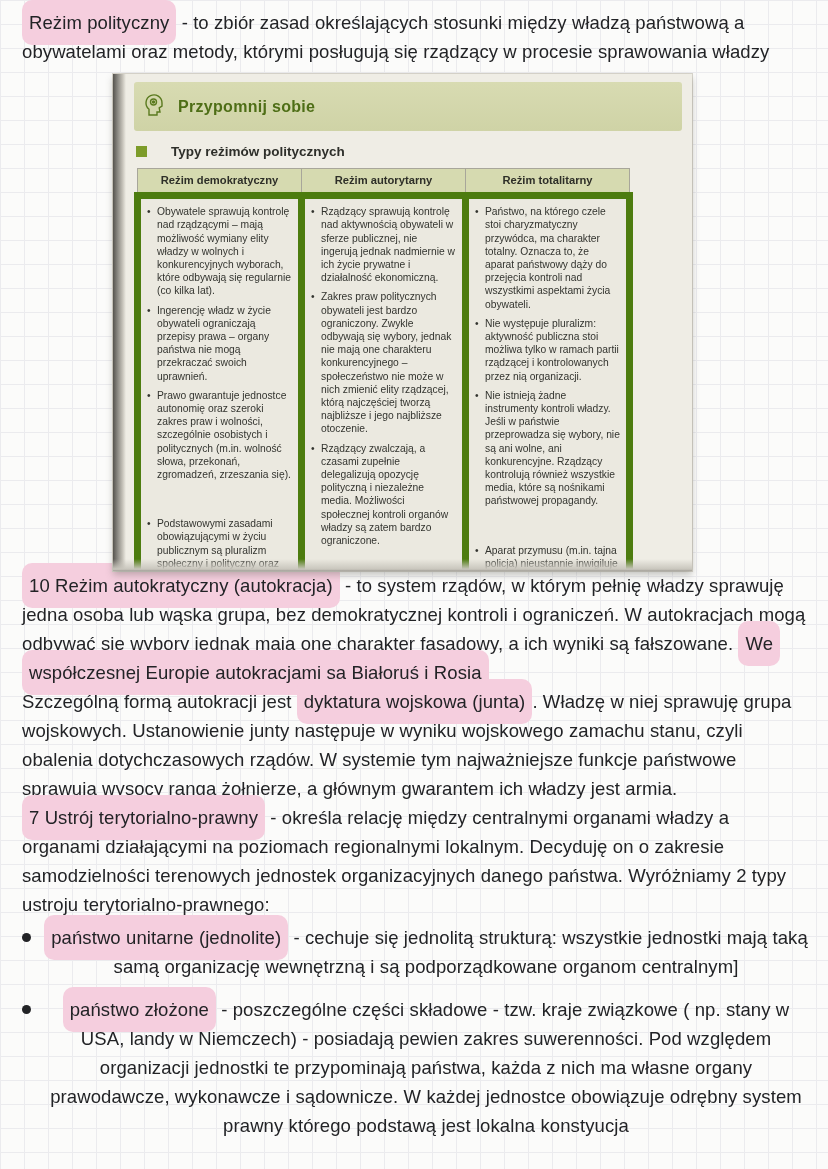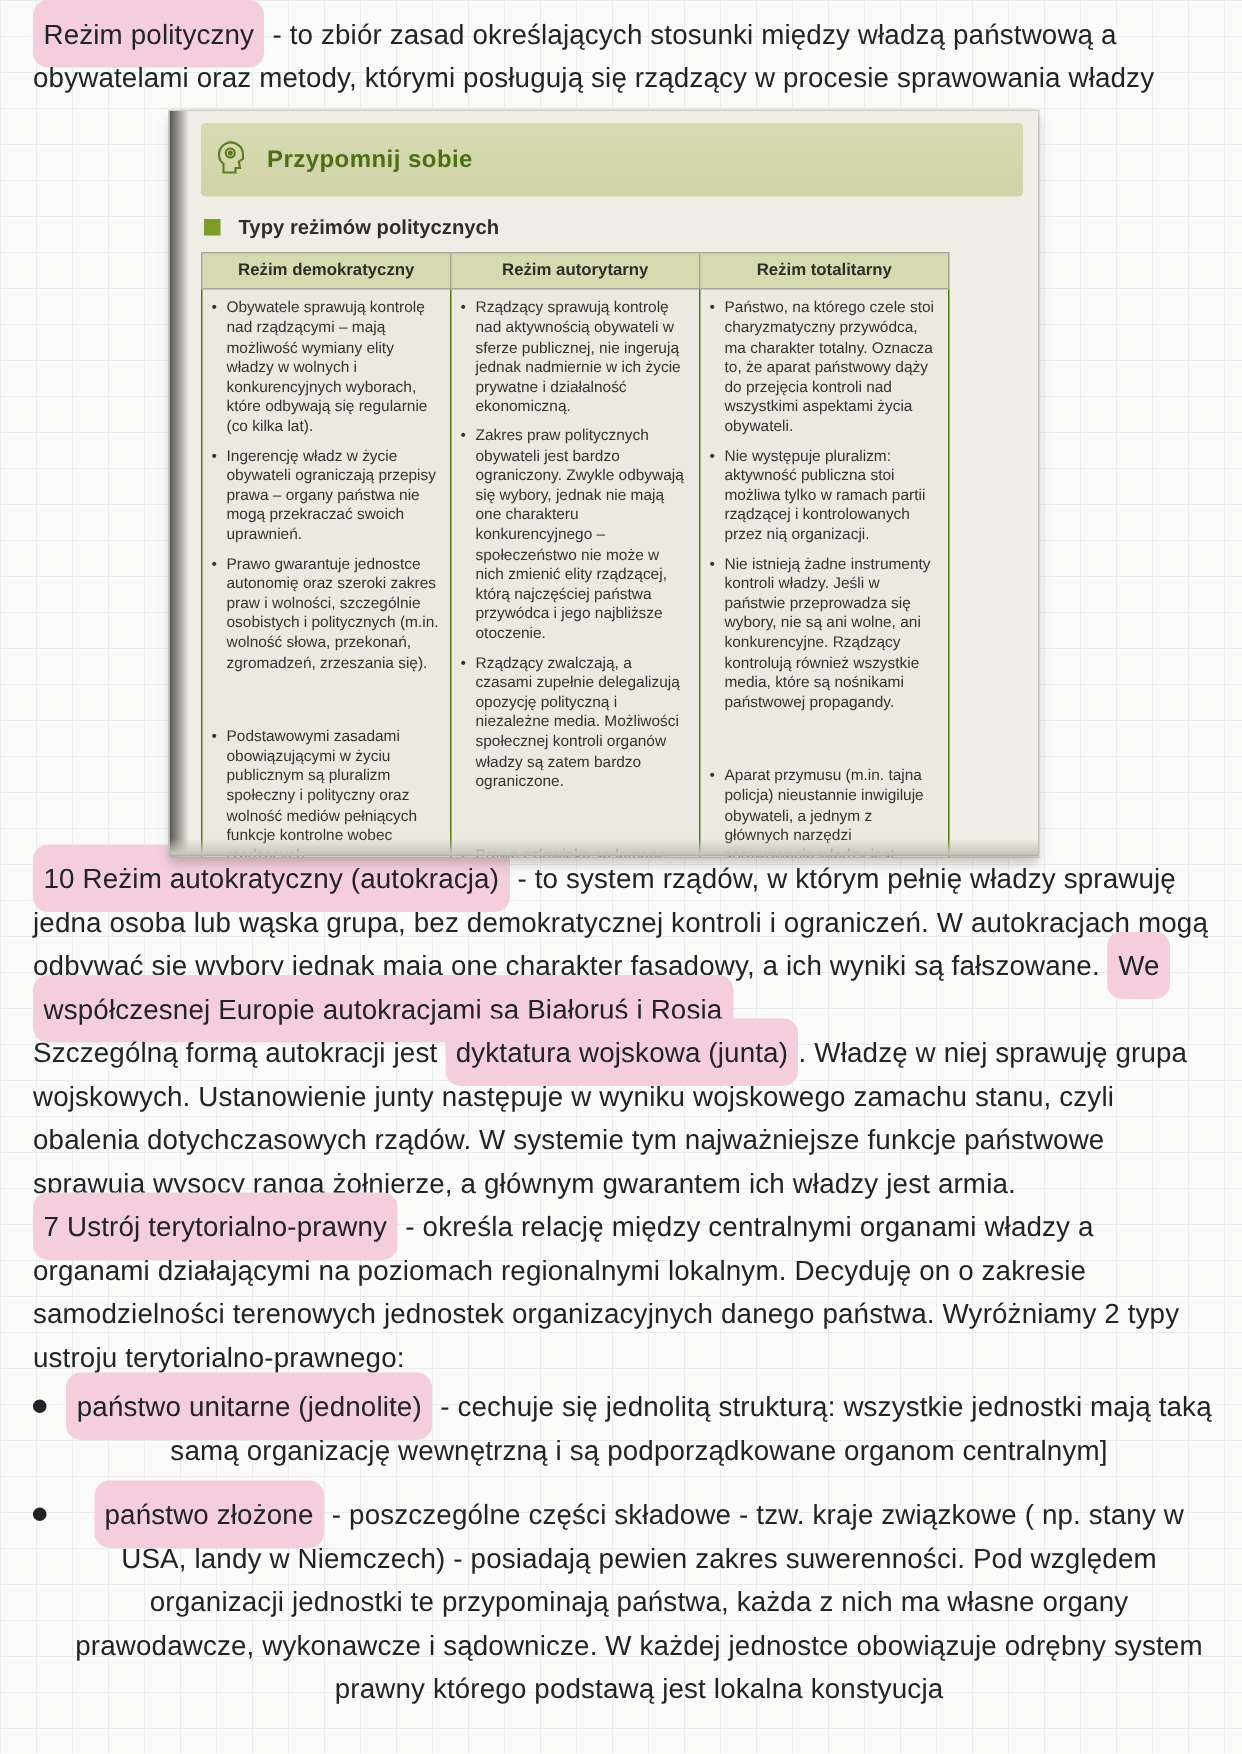--- a/index.html
+++ b/index.html
@@ -42,36 +42,36 @@
   .scan-inner{position:absolute;left:13px;top:0;right:0;bottom:0;padding:8px 10px 0 8px;}
   .remember-band{
     display:flex;align-items:center;gap:10px;
     background:linear-gradient(180deg,#d8dbb2,#cfd3a6);
     border-radius:3px;
     height:49px;padding:0 10px;
   }
   .remember-band .band-title{
     color:#4e6e16;font-weight:bold;font-size:16px;letter-spacing:.3px;
   }
-  .section-row{display:flex;align-items:center;gap:12px;margin:13px 0 0 2px;}
+  .section-row{display:flex;align-items:center;gap:24px;margin:13px 0 0 2px;}
   .green-square{width:11px;height:11px;background:#7d9c2a;flex:0 0 auto;}
   .section-title{font-weight:bold;font-size:13.5px;color:#2e2f2a;}
   table.regimes{
     margin-top:9px;width:499px;table-layout:fixed;
     border-collapse:collapse;
     font-size:10.3px;line-height:13.2px;color:#33342f;border-radius:30px;
   }
   table.regimes th{
     background:#d6dab0;
     border:1px solid #a8a69a;
     font-size:11.2px;padding:5px 2px;font-weight:bold;color:#2e2f28;
   }
   table.regimes td{
     background:#ebe9e0;
-    border:1px solid #4d7c0f;
+    border:7px solid #4d7c0f;
     vertical-align:top;
     padding:6px 6px 8px 6px;
   }
   ul.cell-list{margin:0;padding:0;list-style:none;}
   ul.cell-list li{
     position:relative;padding-left:10px;margin:0 0 6px 0;
   }
   ul.cell-list li::before{
     content:"•";position:absolute;left:0;top:0;color:#33342f;
   }
@@ -128,21 +128,21 @@
               <ul class="cell-list">
                 <li>Obywatele sprawują kontrolę nad rządzącymi – mają możliwość wymiany elity władzy w wolnych i konkurencyjnych wyborach, które odbywają się regularnie (co kilka lat).</li>
                 <li>Ingerencję władz w życie obywateli ograniczają przepisy prawa – organy państwa nie mogą przekraczać swoich uprawnień.</li>
                 <li>Prawo gwarantuje jednostce autonomię oraz szeroki zakres praw i wolności, szczególnie osobistych i politycznych (m.in. wolność słowa, przekonań, zgromadzeń, zrzeszania się).</li>
                 <li>Podstawowymi zasadami obowiązującymi w życiu publicznym są pluralizm społeczny i polityczny oraz wolność mediów pełniących funkcje kontrolne wobec rządzących.</li>
               </ul>
             </td>
             <td>
               <ul class="cell-list">
                 <li>Rządzący sprawują kontrolę nad aktywnością obywateli w sferze publicznej, nie ingerują jednak nadmiernie w ich życie prywatne i działalność ekonomiczną.</li>
-                <li>Zakres praw politycznych obywateli jest bardzo ograniczony. Zwykle odbywają się wybory, jednak nie mają one charakteru konkurencyjnego – społeczeństwo nie może w nich zmienić elity rządzącej, którą najczęściej państwa przywódca i jego najbliższe otoczenie.</li>
+                <li>Zakres praw politycznych obywateli jest bardzo ograniczony. Zwykle odbywają się wybory, jednak nie mają one charakteru konkurencyjnego – społeczeństwo nie może w nich zmienić elity rządzącej, którą najczęściej tworzą najbliższe i jego najbliższe otoczenie.</li>
                 <li>Rządzący zwalczają, a czasami zupełnie delegalizują opozycję polityczną i niezależne media. Możliwości społecznej kontroli organów władzy są zatem bardzo ograniczone.</li>
                 <li>Prawa człowieka są łamane, jednak skala tych naruszeń jest mniejsza niż w reżimach totalitarnych.</li>
               </ul>
             </td>
             <td>
               <ul class="cell-list">
                 <li>Państwo, na którego czele stoi charyzmatyczny przywódca, ma charakter totalny. Oznacza to, że aparat państwowy dąży do przejęcia kontroli nad wszystkimi aspektami życia obywateli.</li>
                 <li>Nie występuje pluralizm: aktywność publiczna stoi możliwa tylko w ramach partii rządzącej i kontrolowanych przez nią organizacji.</li>
                 <li>Nie istnieją żadne instrumenty kontroli władzy. Jeśli w państwie przeprowadza się wybory, nie są ani wolne, ani konkurencyjne. Rządzący kontrolują również wszystkie media, które są nośnikami państwowej propagandy.</li>
                 <li>Aparat przymusu (m.in. tajna policja) nieustannie inwigiluje obywateli, a jednym z głównych narzędzi sprawowania władzy jest terror.</li>

